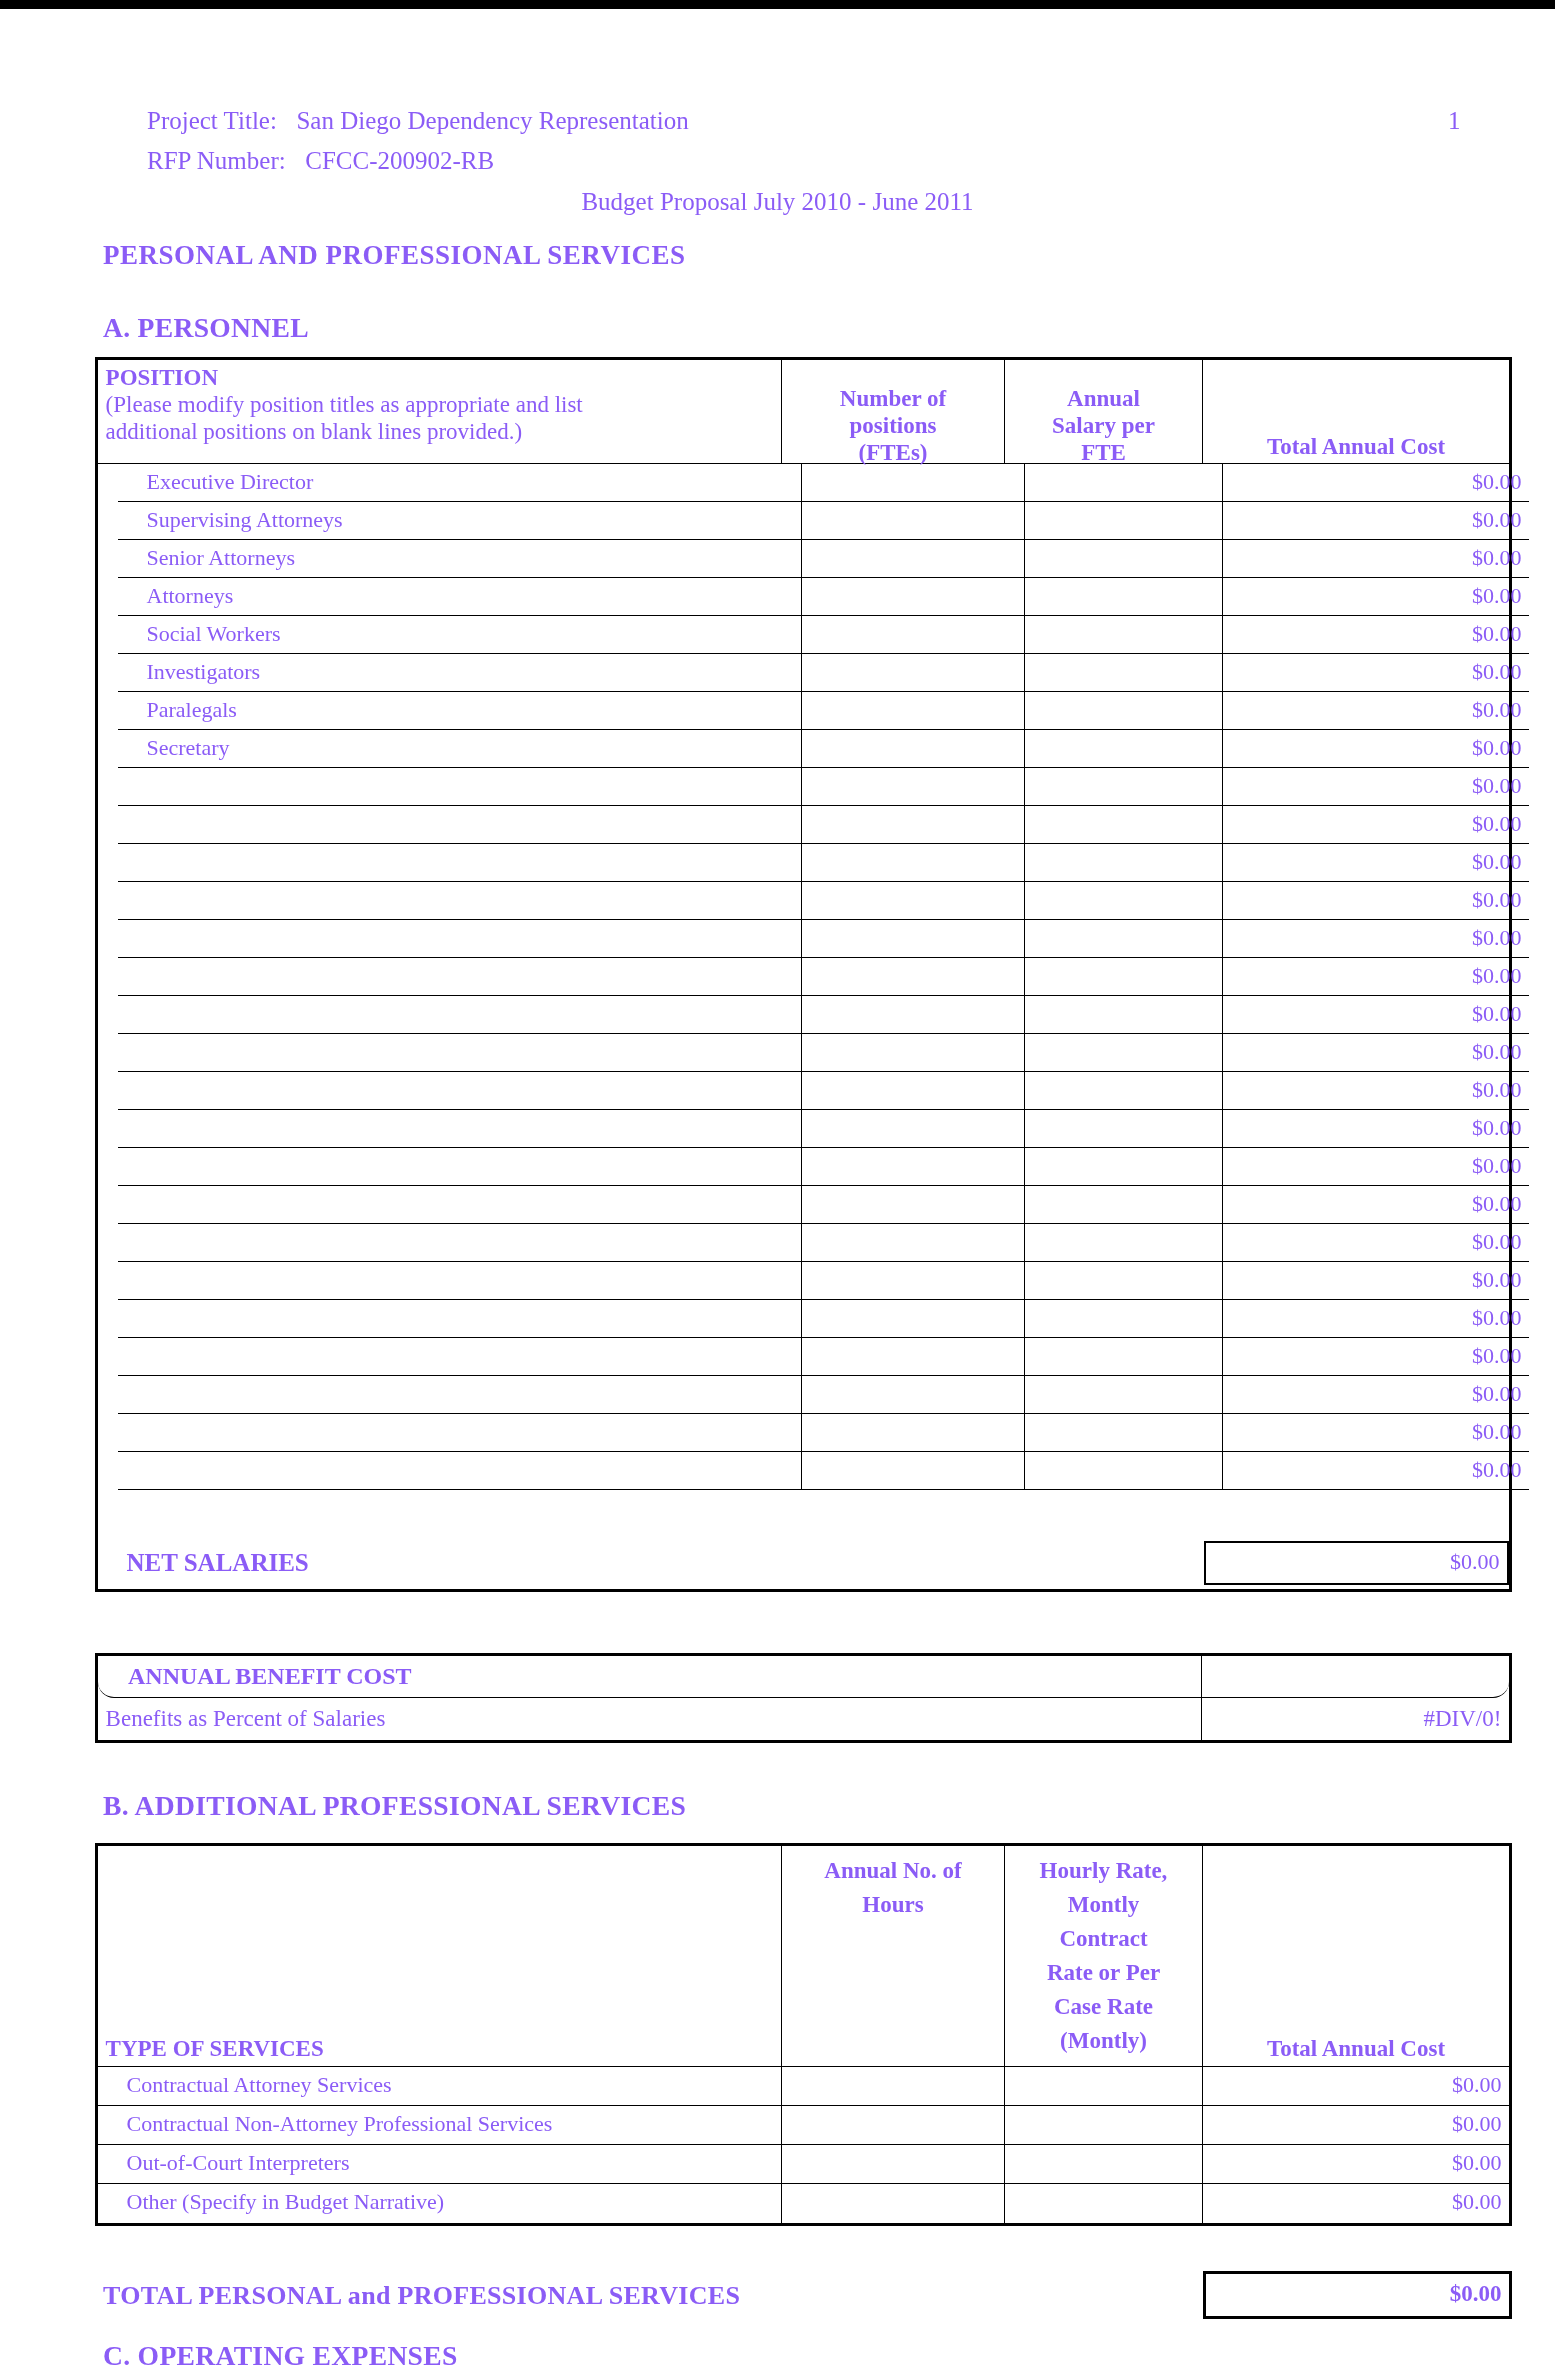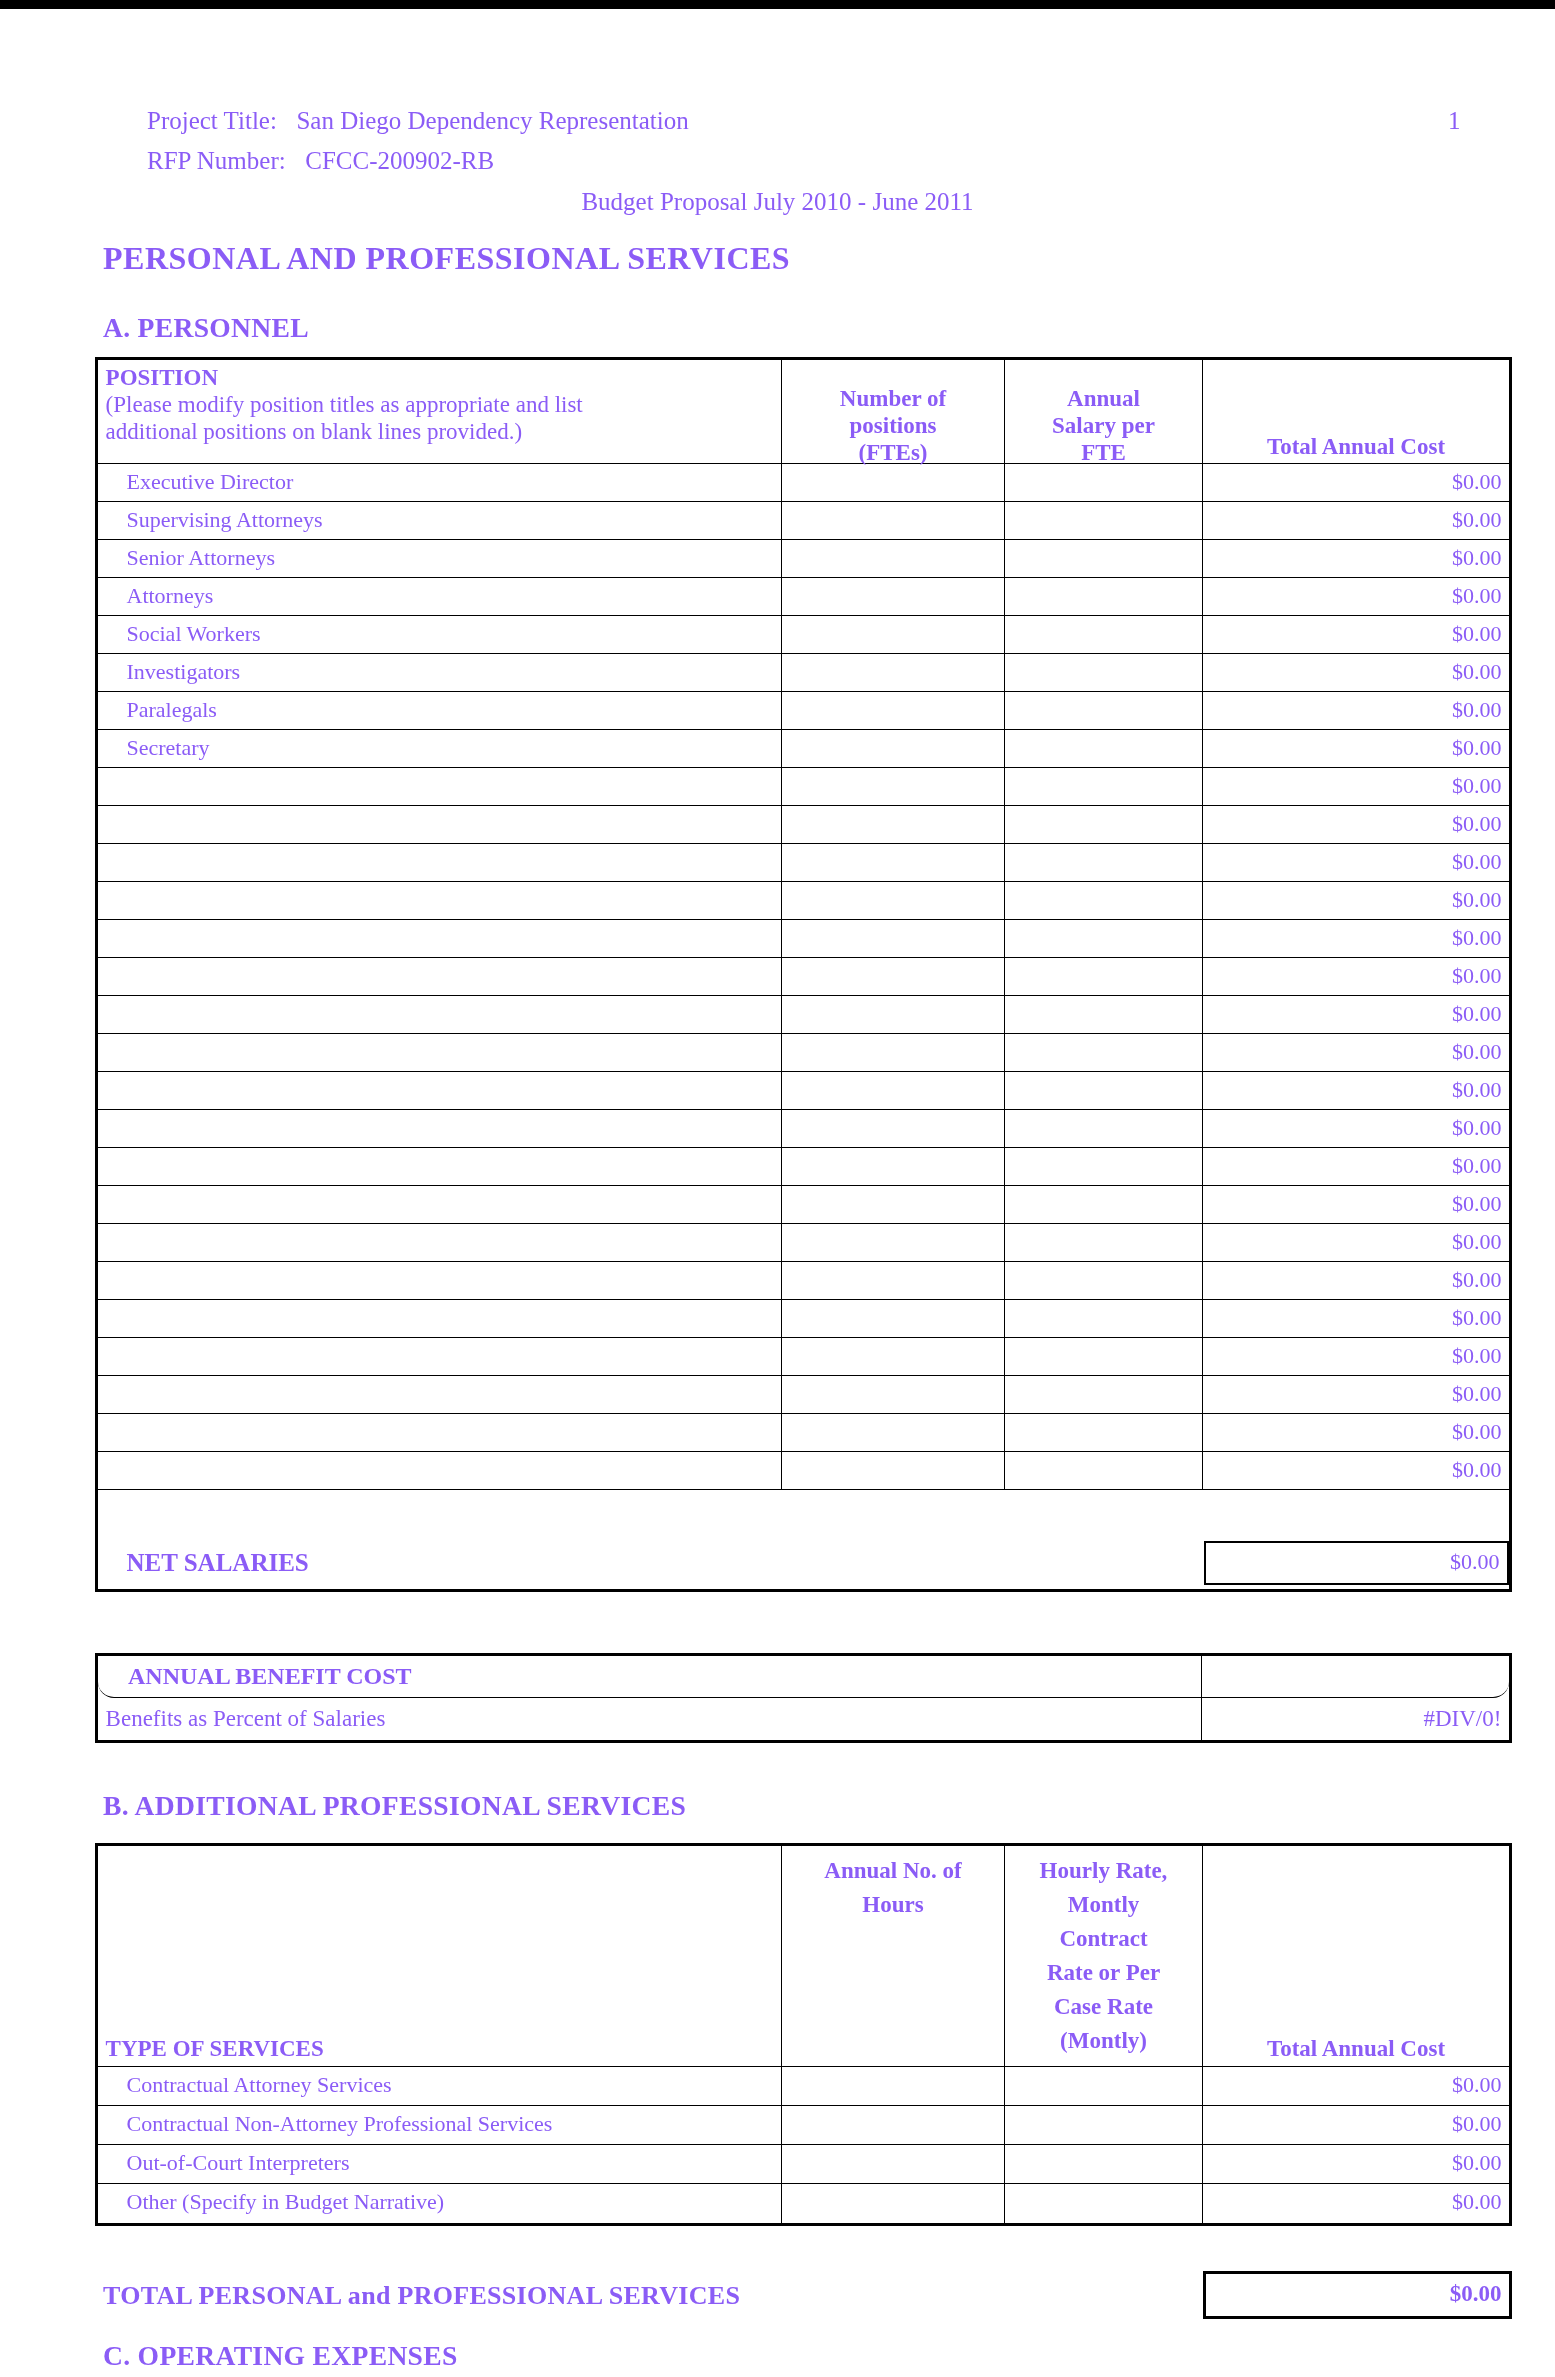--- a/index.html
+++ b/index.html
@@ -14,42 +14,42 @@
     overflow: hidden;
   }
   .topbar { position: absolute; top: 0; left: 0; width: 1555px; height: 8.6px; background: #000; }
 
   .hdr-line { position: absolute; font-size: 25px; white-space: nowrap; }
   .hl1 { left: 147px; top: 107px; }
   .hl2 { left: 147px; top: 147px; }
   .hdr-line .val { margin-left: 13.3px; }
   .page-num { position: absolute; left: 1448px; top: 107px; font-size: 25px; }
   .budget-line { position: absolute; top: 188px; left: 0; width: 1555px; text-align: center; font-size: 25px; }
-  .section-title { position: absolute; left: 103px; top: 240px; font-size: 32px; font-weight: bold; letter-spacing: 0.5px; }
+  .section-title { position: absolute; left: 103px; top: 240px; font-size: 27px; font-weight: bold; letter-spacing: 0.5px; }
   .heading { position: absolute; font-size: 27.6px; font-weight: bold; letter-spacing: 0.3px; white-space: nowrap; }
   .heading-a { left: 103px; top: 312px; }
   .heading-b { left: 103px; top: 1790px; }
   .heading-c { left: 103px; top: 2340px; }
 
   
   .ptable {
     position: absolute; left: 95px; top: 357px; width: 1417px;
     border: 3.8px solid #000; background: #fff;
   }
   .flexrow { display: flex; width: 100%; }
   .c1 { width: 684px; border-right: 1.9px solid #000; }
   .c2 { width: 223px; border-right: 1.9px solid #000; text-align: center; }
   .c3 { width: 198px; border-right: 1.9px solid #000; text-align: center; }
   .c4 { flex: 1; text-align: right; }
   .phead { height: 104px; border-bottom: 1.9px solid #000; }
   .phead .c1 { padding: 3.8px 7.6px; font-size: 23px; line-height: 27px; }
   .phead .c1 .b { font-weight: bold; }
   .hc { font-weight: bold; font-size: 23px; line-height: 27px; padding-top: 25px; }
   .hc4 { display: flex; align-items: flex-end; justify-content: center; font-weight: bold; font-size: 23px; padding-bottom: 2.9px; text-align: center; }
-  .prow { display: flex; width: 100%; height: 38px; border-bottom: 1.9px solid #000; font-size: 22px; }
+  .prow { display: flex; width: 100%; height: 38px; border-bottom: 1.9px solid #000; font-size: 22px; margin-left: 20px; }
   .prow > div { line-height: 35px; }
   .prow .c1 { padding-left: 28.5px; }
   .prow .c4 { padding-right: 7.6px; }
   .pgap { height: 48px; }
   .pnet { display: flex; align-items: center; height: 51px; padding-bottom: 1px; }
   .netlabel { padding-left: 28.5px; font-weight: bold; font-size: 25px; }
   .netbox {
     margin-left: auto; width: 305px; height: 44px;
     border: 2.9px solid #000; font-size: 22px; line-height: 38px;
     text-align: right; padding-right: 7.6px;

